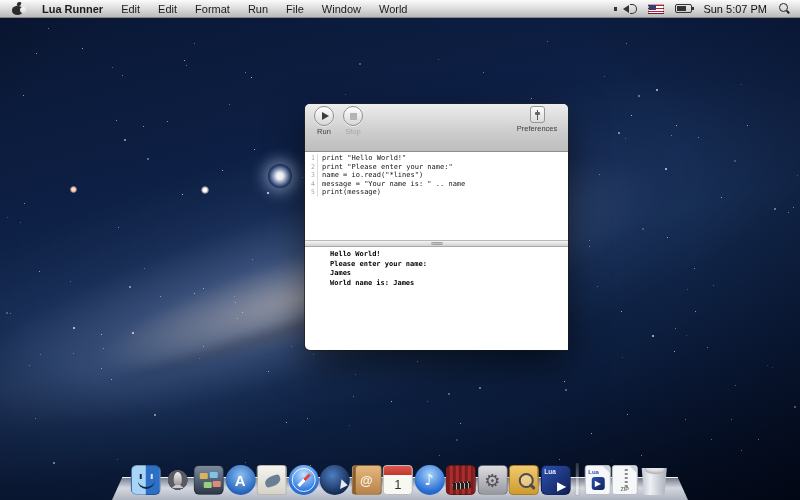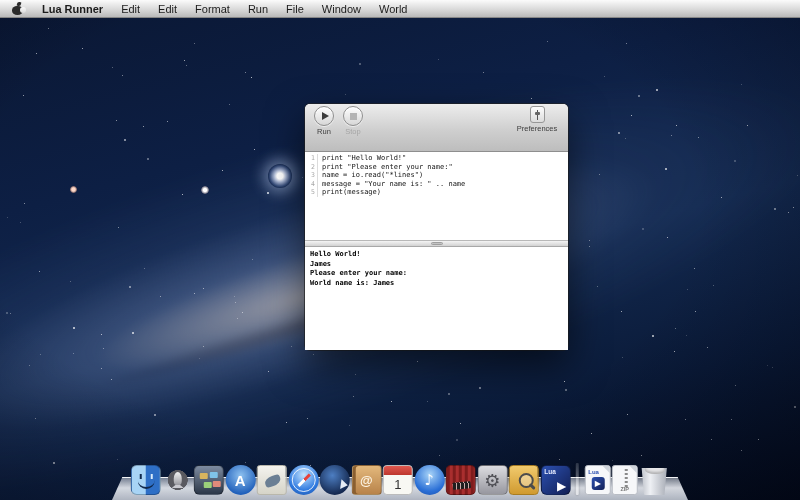--- a/index.html
+++ b/index.html
@@ -110,21 +110,21 @@
     border-right:1px solid #dcdcdc; }
   .code-text { padding-left:4px; font-size:7px; color:#141414; white-space:pre; }
   .code-row:first-child { margin-top:2px; }
 
   .splitter { height:7px; background: linear-gradient(#f4f4f4,#d2d2d2); border-top:1px solid #b8b8b8;
     border-bottom:1px solid #a8a8a8; position:relative; flex:0 0 auto; }
   .dimple { position:absolute; left:50%; top:1px; transform:translateX(-50%);
     width:12px; height:3px; border-radius:2px; background:#c3c3c3; border:0.5px solid #9f9f9f; }
 
   .output-pane { flex:1; background:#fff; overflow:hidden; padding:3px 0 0 5px;
-    font-family:"DejaVu Sans Mono", monospace; }
+    font-family:"DejaVu Sans Mono", monospace;margin-left:20px; }
   .output-line { font-size:7px; font-weight:bold; color:#000; line-height:9.5px; white-space:pre; }
 
   .statusbar { height:14px; flex:0 0 auto; border-radius:0 0 5px 5px;
     background: linear-gradient(#ececec,#cbcbcb); border-top:1px solid #9b9b9b;
     display:flex; align-items:center; justify-content:space-between; padding:0 7px 0 10px; }
   .segmented { display:flex; height:10px; border:1px solid #8a8a8a; border-radius:3px; overflow:hidden;
     background:#f2f2f2; box-shadow: 0 1px 0 rgba(255,255,255,0.7); }
   .segment { min-width:29px; padding:0 4px; font-size:7px; display:flex; align-items:center; justify-content:center;
     color:#333; background: linear-gradient(#fafafa,#e0e0e0); }
   .segment + .segment { border-left:1px solid #9a9a9a; }
@@ -394,20 +394,30 @@
       </span>
     <span class="menu-item app-name">Lua Runner</span>
         <span class="menu-item">Edit</span>
         <span class="menu-item">Edit</span>
         <span class="menu-item">Format</span>
         <span class="menu-item">Run</span>
         <span class="menu-item">File</span>
         <span class="menu-item">Window</span>
         <span class="menu-item">World</span>
       </div>
+    <div class="menu-right">
+      <span class="mi-volume">
+          <span class="spk"></span>
+          <span class="wave"></span>
+        </span>
+      <span class="mi-flag"></span>
+      <span class="mi-battery"></span>
+      <span class="mi-clock">Sun 5:07 PM</span>
+      <span class="mi-spotlight"></span>
+    </div>
   </div>
 
   <div class="window">
     <div class="chrome">
       <div class="toolbar">
         <div class="tb-group">
           <div class="tb-circle">
               <div class="play-glyph"></div>
             </div>
           <span class="tb-label">Run</span>
@@ -448,22 +458,22 @@
           <span class="code-text">print(message)</span>
         </div>
       </div>
 
     <div class="splitter">
       <div class="dimple"></div>
     </div>
 
     <div class="output-pane" id="output-pane">
         <div class="output-line">Hello World!</div>
+        <div class="output-line">Please enter your name:</div>
         <div class="output-line">James</div>
-        <div class="output-line">Please enter your name:</div>
         <div class="output-line">World name is: James</div>
       </div>
 
   </div>
 
   <div class="dock">
     <div class="dock-shelf"></div>
     <div class="dock-icons" id="dock-icons">
         <div class="di di-finder" title="Finder"></div>
         <div class="di di-launchpad" title="Launchpad"></div>

